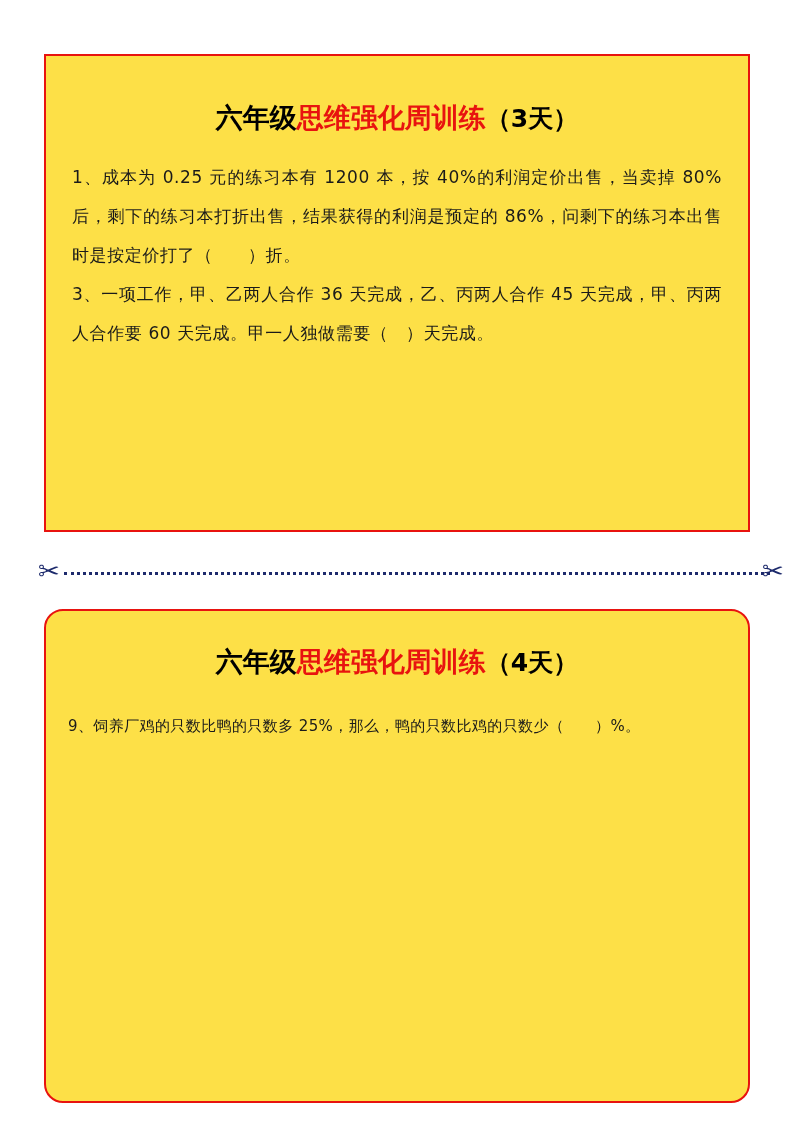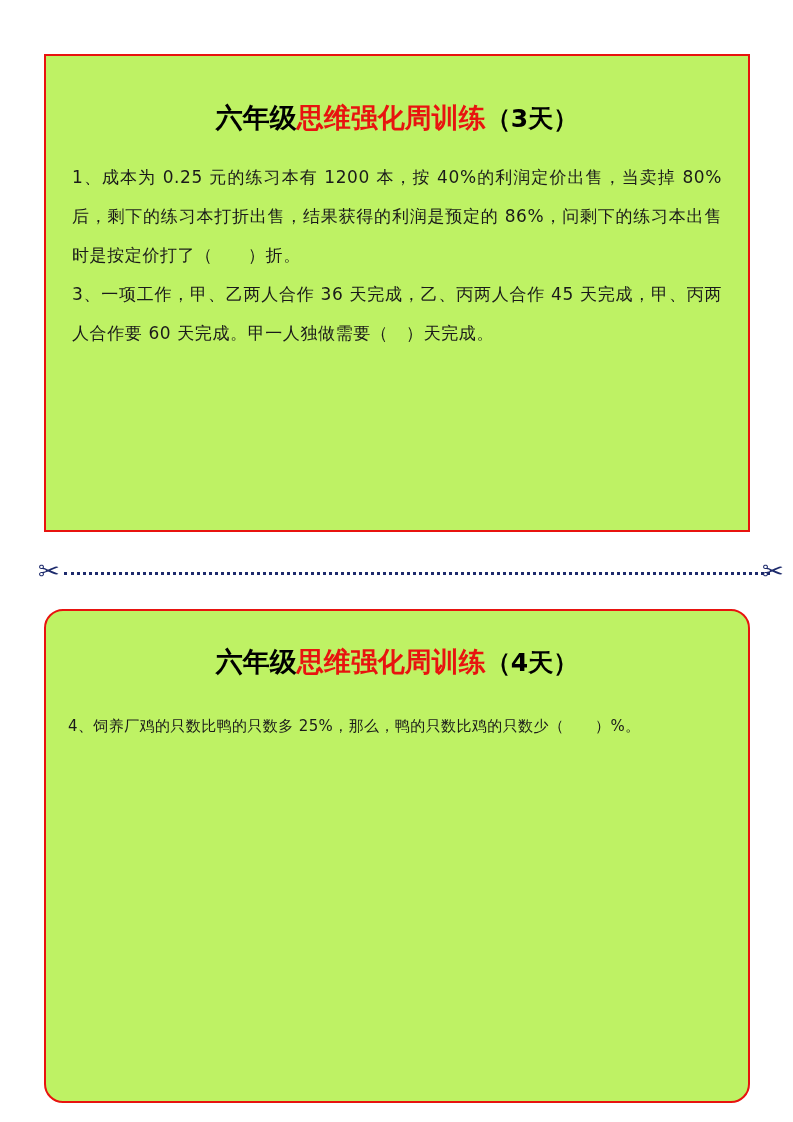--- a/index.html
+++ b/index.html
@@ -19,21 +19,21 @@
     height: 1122px;
     box-sizing: border-box;
     padding: 0;
     position: relative;
   }
 
   .worksheet {
     position: absolute;
     border: 2px solid #e8130f;
     box-sizing: border-box;
-    background: #bef264;
+    background: #fde047;
   }
   .ws-1 {
     left: 44px;
     top: 54px;
     width: 706px;
     height: 478px;
   }
   .ws-2 {
     left: 44px;
     top: 609px;
@@ -133,17 +133,17 @@
     <span class="scissors scissors-left">✂</span>
     <div class="cut-dots"></div>
     <span class="scissors scissors-right">✂</span>
   </div>
 
   <div class="worksheet ws-2">
     <div class="ws-title">
       <span class="t-black">六年级</span><span class="t-red">思维强化周训练</span><span class="t-paren">（4天）</span>
     </div>
     <div class="q-list-2">
-      <div class="q-2">4、饲养厂鸡的只数比鸭的只数多 25%，那么，鸭的只数比鸡的只数少（　　）%。</div>
+      <div class="q-2">9、饲养厂鸡的只数比鸭的只数多 25%，那么，鸭的只数比鸡的只数少（　　）%。</div>
     </div>
   </div>
 
 </div>
 
 </body></html>

